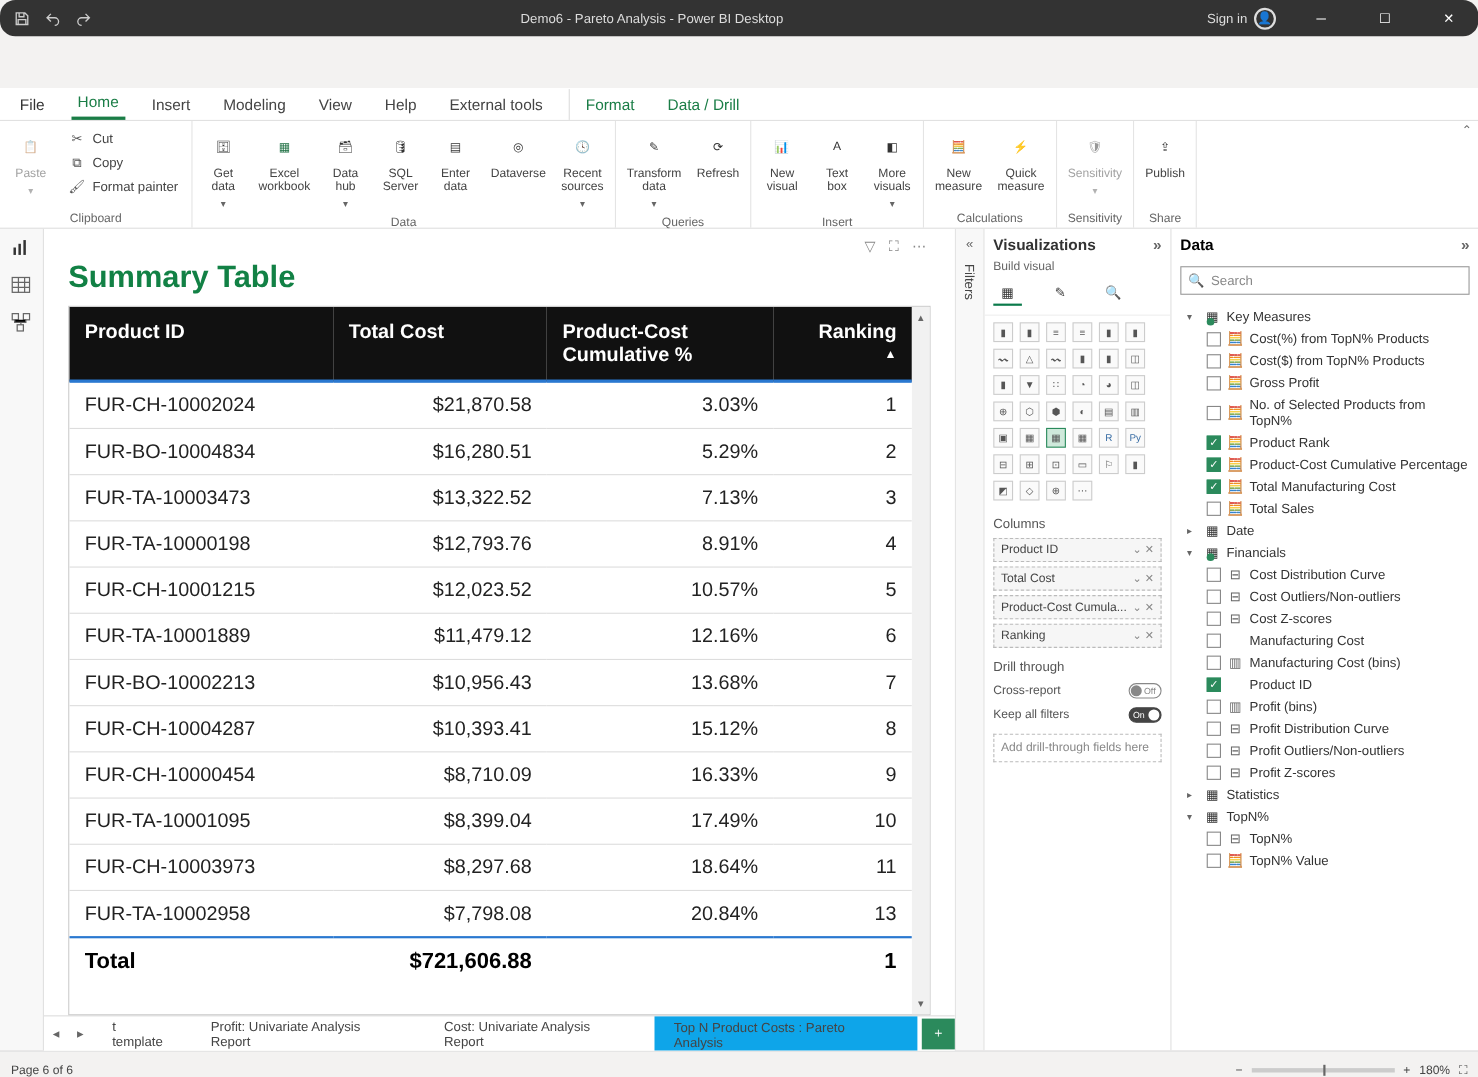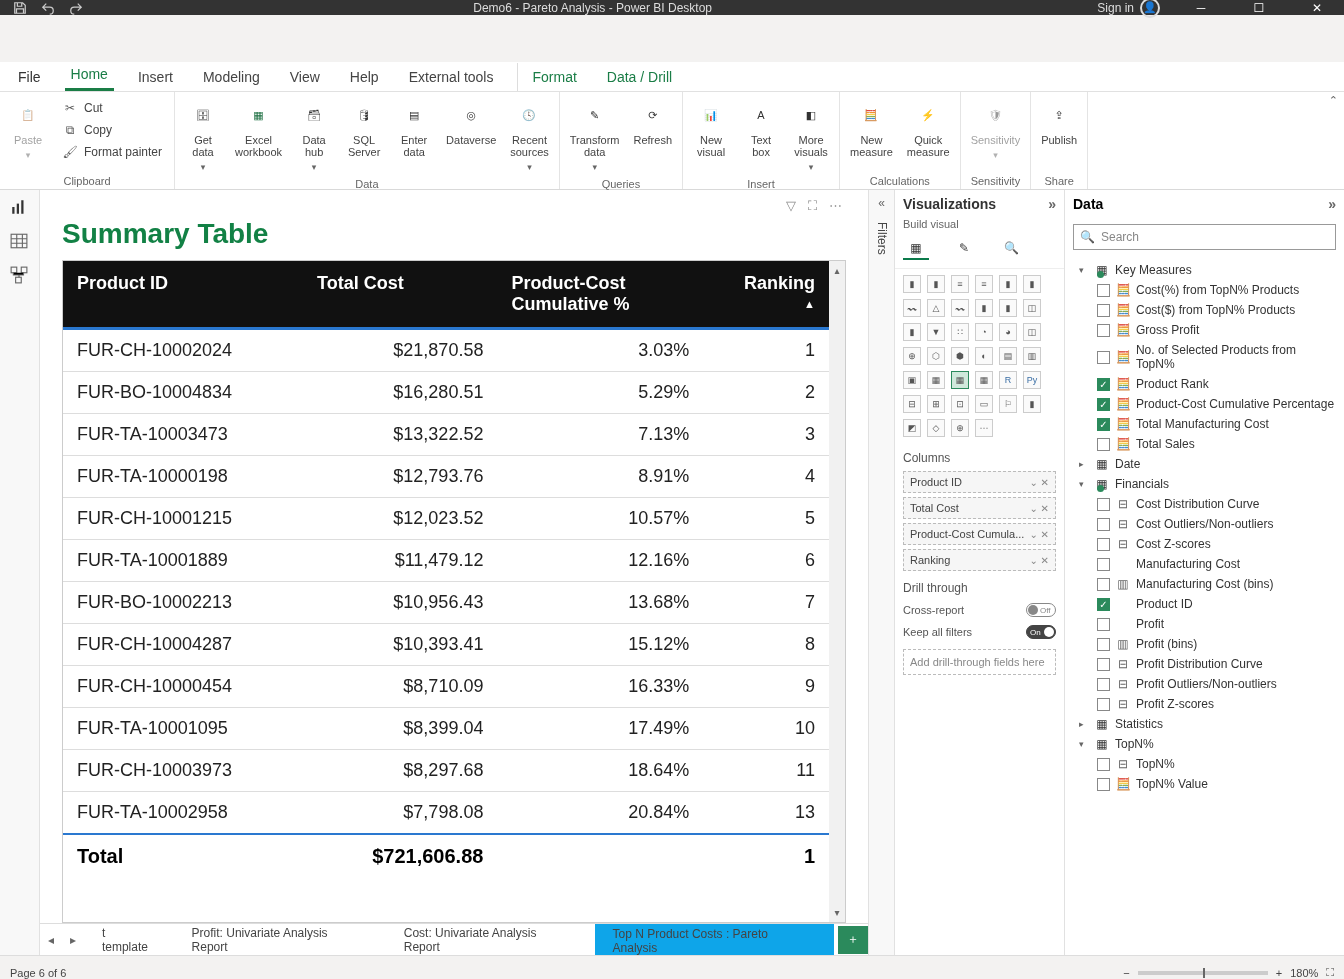--- a/index.html
+++ b/index.html
@@ -1,19 +1,19 @@
 <!DOCTYPE html>
 <html><head>
 <meta charset="utf-8">
 <style>
   * { box-sizing: border-box; margin: 0; padding: 0; font-family: "Segoe UI", sans-serif; }
   body { width: 1344px; height: 979px; background: #f3f2f1; display: flex; flex-direction: column; overflow: hidden; }
 
   
-  .titlebar { height: 15px; background: #333333; color: #fff; display: flex; align-items: center; font-size: 12px; }
+  .titlebar { height: 33px; background: #333333; color: #fff; display: flex; align-items: center; font-size: 12px; border-radius: 14px; }
   .titlebar .tb-left { display: flex; gap: 4px; padding-left: 8px; }
   .titlebar .tb-icon { width: 24px; height: 24px; display: flex; align-items: center; justify-content: center; color: #ccc; }
   .titlebar .tb-title { flex: 1; text-align: center; color: #ddd; font-size: 12px; }
   .titlebar .tb-right { display: flex; align-items: center; gap: 12px; padding-right: 4px; }
   .titlebar .win-btn { width: 46px; height: 32px; display:flex; align-items:center; justify-content:center; color:#fff; }
   .signin { display:flex; align-items:center; gap:6px; color:#ddd; padding-right:6px;}
   .signin-circle { width:20px; height:20px; border:2px solid #ddd; border-radius:50%; display:flex;align-items:center;justify-content:center;font-size:11px; }
 
   
   .menutabs { height: 30px; background: #fff; display: flex; align-items: flex-end; border-bottom: 1px solid #e1e1e1; padding-left: 12px; gap: 18px; font-size: 14px; margin-top: 47px; }
@@ -645,25 +645,20 @@
           <span class="ticon">▥</span>
           <span>Manufacturing Cost (bins)</span>
         </div>
         <div class="tree-node level2">
           <span class="cb checked">✓</span>
           <span class="ticon"></span>
           <span>Product ID</span>
         </div>
         <div class="tree-node level2">
           <span class="cb"></span>
-          <span class="ticon"></span>
-          <span>Profit</span>
-        </div>
-        <div class="tree-node level2">
-          <span class="cb"></span>
           <span class="ticon">▥</span>
           <span>Profit (bins)</span>
         </div>
         <div class="tree-node level2">
           <span class="cb"></span>
           <span class="ticon">⊟</span>
           <span>Profit Distribution Curve</span>
         </div>
         <div class="tree-node level2">
           <span class="cb"></span>

